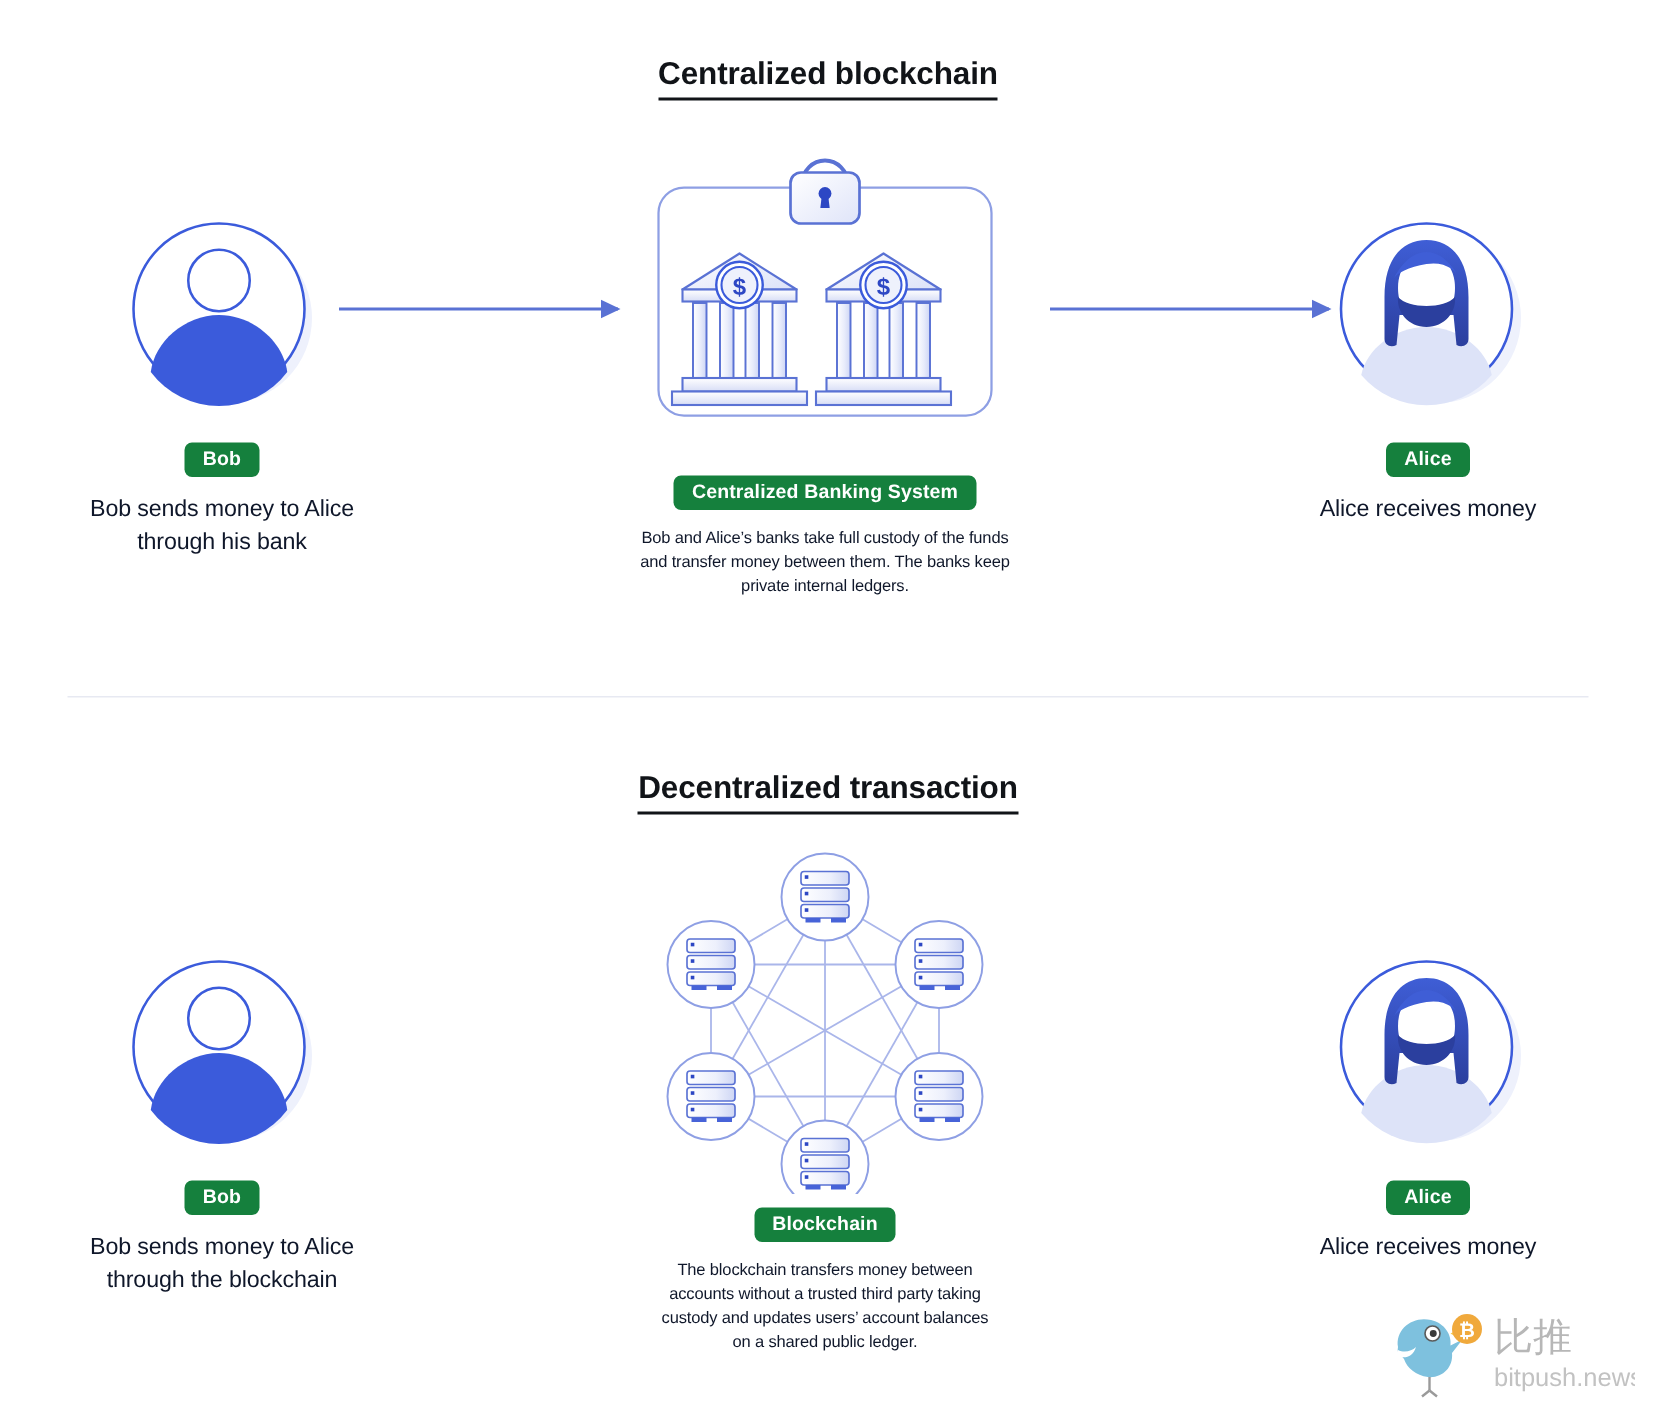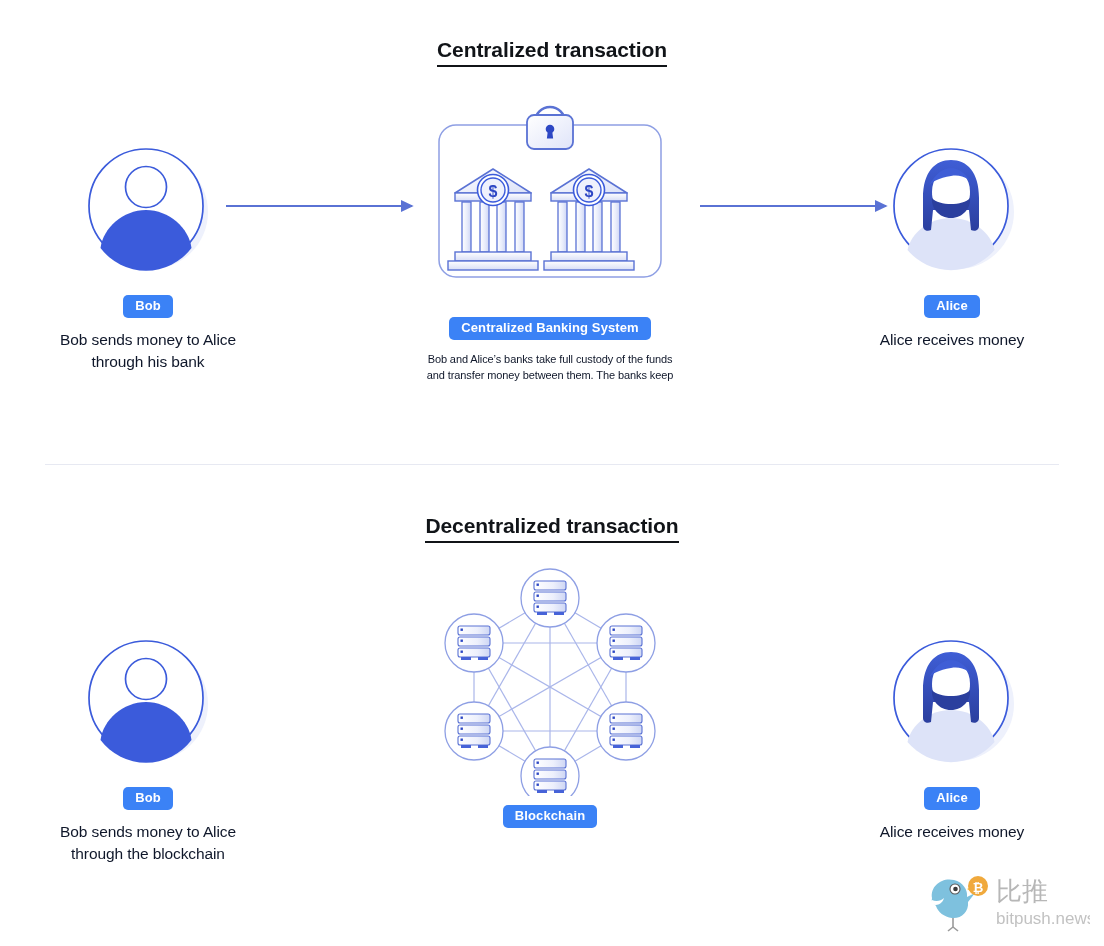--- a/index.html
+++ b/index.html
@@ -21,21 +21,21 @@
     background:#e7e9f2;
   }
 
   
   .col{position:absolute;text-align:center;}
   .col-left{left:24px;width:248px;}
   .col-right{left:828px;width:248px;}
   .col-mid{left:322px;width:456px;}
 
   .badge{
-    display:inline-block;background:#3b82f6;color:#ffffff;
+    display:inline-block;background:#15803d;color:#ffffff;
     font-size:13px;font-weight:bold;border-radius:5px;
     padding:4px 12px 5px 12px;line-height:1.05;letter-spacing:0.1px;
   }
   .caption{
     margin-top:11px;font-size:15.5px;line-height:1.42;color:#0f172a;
     letter-spacing:-0.1px;
   }
   .caption-mid{font-size:11px;line-height:1.46;}
 
   
@@ -77,21 +77,21 @@
     </linearGradient>
     <marker id="arrowhead" markerWidth="7" markerHeight="7" refX="5.4" refY="3.2" orient="auto">
       <path d="M0,0.3 L6.2,3.2 L0,6.1 z" fill="#5a72d4"></path>
     </marker>
   </defs>
 </svg>
 
 <div class="section" style="top:0;height:464px;">
 
   <div class="sec-title" style="top:38px;">
-    <span>Centralized transaction</span>
+    <span>Centralized blockchain</span>
   </div>
 
   <div class="col col-left" style="top:140px;">
     <svg width="130" height="138" viewBox="0 0 130 138" style="display:block;margin:0 auto;">
       <circle cx="68" cy="72" r="57" fill="#eef1fc"></circle>
       <circle cx="63" cy="66" r="57" fill="#ffffff" stroke="#3b5bdb" stroke-width="1.7"></circle>
       <circle cx="63" cy="47" r="20.5" fill="#ffffff" stroke="#3b5bdb" stroke-width="1.7"></circle>
       <path d="M63 70 C 86 70 106 88 108.5 108 A57 57 0 0 1 17.5 108 C 20 88 40 70 63 70 Z" fill="#3b5bdb"></path>
     </svg>
     <div style="margin-top:17px;">
@@ -146,20 +146,21 @@
         <circle cx="42" cy="26" r="12" fill="#eef1fc" stroke="#3b5bdb" stroke-width="1.4"></circle>
         <text x="42" y="32.5" text-anchor="middle" font-family="'Liberation Sans',sans-serif" font-size="16" font-weight="bold" fill="#2d47c4">$</text>
       </g>
     </svg>
     <div style="margin-top:31px;">
       <span class="badge">Centralized Banking System</span>
     </div>
     <div class="caption caption-mid">
       <div>Bob and Alice’s banks take full custody of the funds</div>
       <div>and transfer money between them. The banks keep</div>
+      <div>private internal ledgers.</div>
     </div>
   </div>
 
   <svg class="arrow" style="left:700px;top:196px;" width="196" height="20" viewBox="0 0 196 20">
     <line x1="0" y1="10" x2="186" y2="10" stroke="#5a72d4" stroke-width="2.1" marker-end="url(#arrowhead)"></line>
   </svg>
 
   <div class="col col-right" style="top:140px;">
     <svg width="134" height="138" viewBox="0 0 134 138" style="display:block;margin:0 auto;">
       <circle cx="72" cy="72" r="57" fill="#eef1fc"></circle>
@@ -299,20 +300,26 @@
           <rect x="-13.5" y="-3.5" width="2.4" height="2.4" fill="#2d47c4"></rect>
           <rect x="-13.5" y="7.5" width="2.4" height="2.4" fill="#2d47c4"></rect>
           <rect x="-13" y="14" width="10" height="3" fill="#4763d8"></rect>
           <rect x="4" y="14" width="10" height="3" fill="#4763d8"></rect>
         </g>
       </g>
     </svg>
     <div style="margin-top:9px;">
       <span class="badge">Blockchain</span>
     </div>
+    <div class="caption caption-mid">
+      <div>The blockchain transfers money between</div>
+      <div>accounts without a trusted third party taking</div>
+      <div>custody and updates users’ account balances</div>
+      <div>on a shared public ledger.</div>
+    </div>
   </div>
 
   <div class="col col-right" style="top:168px;">
     <svg width="134" height="138" viewBox="0 0 134 138" style="display:block;margin:0 auto;">
       <circle cx="72" cy="72" r="57" fill="#eef1fc"></circle>
       <circle cx="66" cy="66" r="57" fill="#ffffff" stroke="#3b5bdb" stroke-width="1.7"></circle>
       <path d="M66 78 C 88 78 106 93 109.5 110 A57 57 0 0 1 22.5 110 C 26 93 44 78 66 78 Z" fill="#dde3f8"></path>
       <path d="M38 58 C 38 32 50 20 66 20 C 82 20 94 32 94 58 L94 86 C 94 90 90 92 86 90 L84 70 L48 70 L46 90 C 42 92 38 90 38 86 Z" fill="url(#ghair)"></path>
       <path d="M47 52 C 47 38 55 30 66 30 C 77 30 85 38 85 52 C 85 66 77 76 66 76 C 55 76 47 66 47 52 Z" fill="#ffffff"></path>
       <path d="M44 46 C 50 34 58 28 66 28 C 74 28 82 34 88 46 C 86 40 78 34 66 36 C 54 38 46 42 44 46 Z" fill="#3f5ed6"></path>

